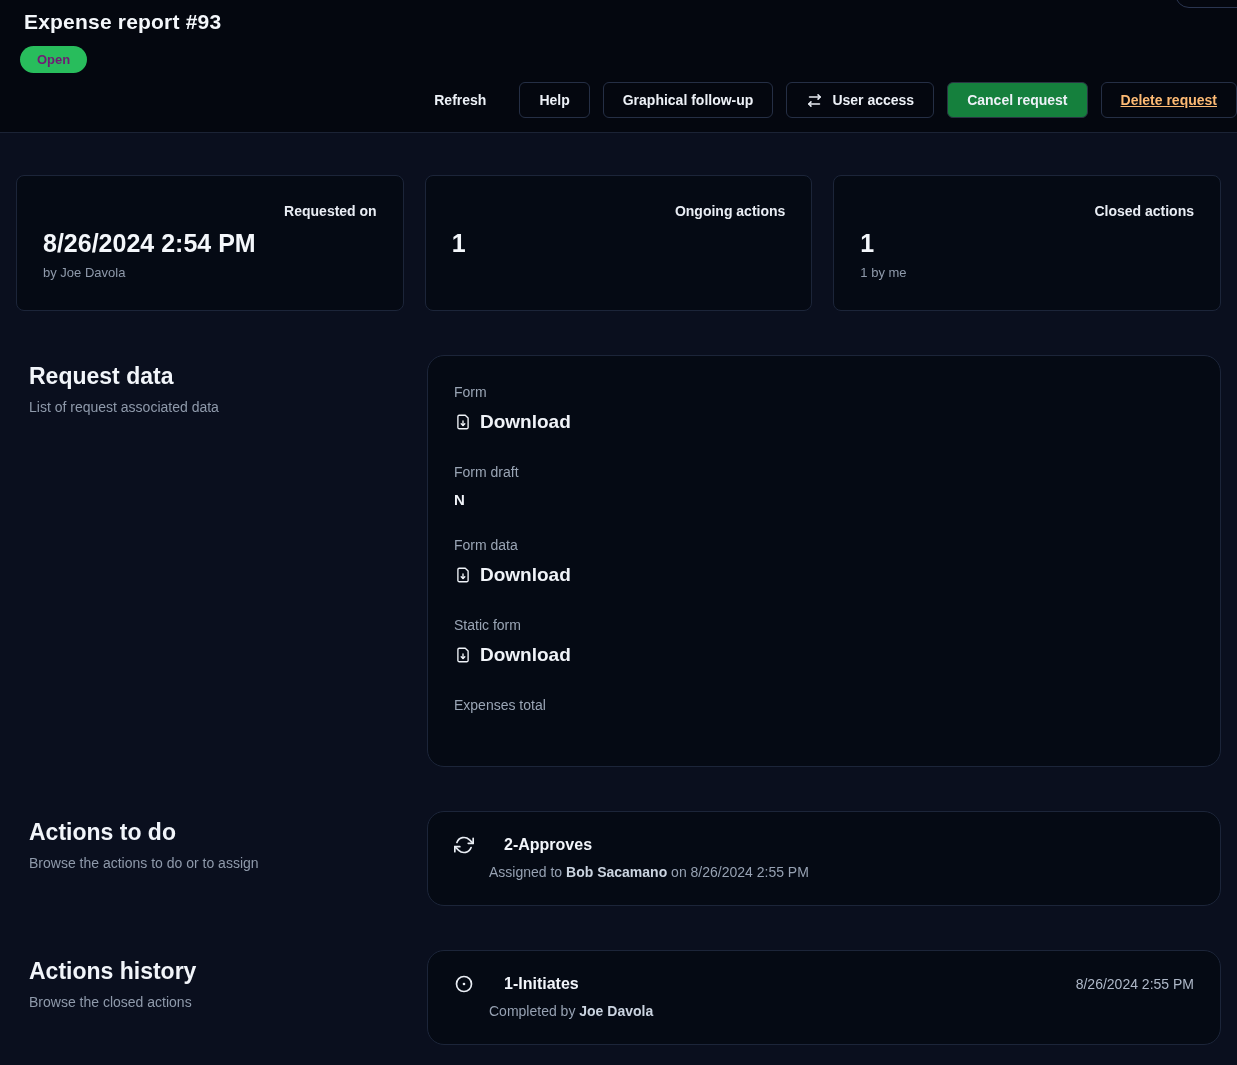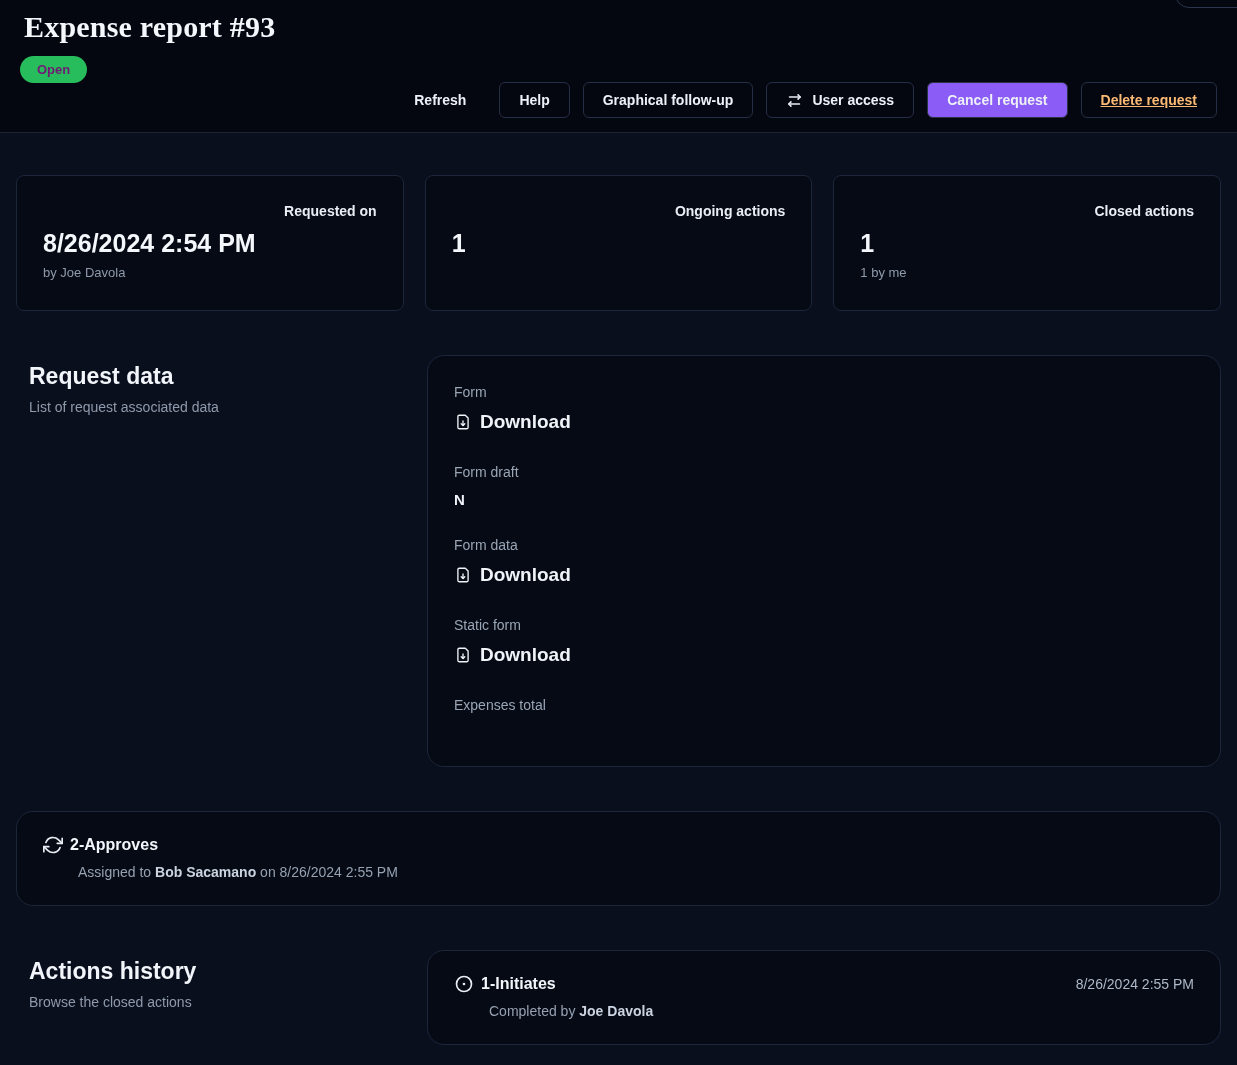--- a/index.html
+++ b/index.html
@@ -10,38 +10,38 @@
     color:#eef2f7;
   }
   .page { position:relative; width:1237px; height:1065px; }
 
   
   .header {
     position:relative; height:133px; background:#04070f;
     border-bottom:1px solid #1b2335; padding:10px 16px 0 24px;
     overflow:hidden;
   }
-  .page-title { font-size:30px; font-weight:bold; letter-spacing:.2px; color:#f4f7fb;font-family:Liberation Serif, serif; }
+  .page-title { font-size:21px; font-weight:bold; letter-spacing:.2px; color:#f4f7fb; }
   .status-badge {
     display:inline-block; margin:12px 0 0 -4px; padding:6px 17px;
     background:#28bd5c; color:#701a75; font-size:13px; font-weight:bold;
     border-radius:999px;
   }
   .toolbar {
-    position:absolute; right:20px; top:82px;
+    position:absolute; right:0; top:82px;
     display:flex; align-items:center; gap:13px;
   }
   .btn {
     height:36px; display:inline-flex; align-items:center; gap:9px;
     padding:16px 19px; border-radius:6px; font-size:14px; font-weight:bold;
     color:#edf1f7; background:transparent; border:1px solid #252f45;
     cursor:pointer; white-space:nowrap;
   }
   .btn-text { border:none; padding:0 6px; margin-right:14px; }
-  .btn-filled { background:#8b5cf6; border:1px solid #2a3342; }
+  .btn-filled { background:#15803d; border:1px solid #2a3342; }
   .btn-danger { color:#fdba74;text-decoration:underline; }
   .corner-peek {
     position:absolute; top:-28px; right:-30px; width:92px; height:36px;
     border:1px solid #2a3550; border-radius:14px; background:transparent;
   }
 
   
   .main { padding:0 16px; }
   .stats-row { display:flex; gap:21px; margin-top:42px; }
   .stat-card {
@@ -67,21 +67,21 @@
   .field-label { font-size:14px; color:#9aa5b5; margin-bottom:11px; }
   .field-value { font-size:15px; font-weight:bold; color:#f0f3f8; }
   .download-link {
     display:inline-flex; align-items:center; gap:8px;
     font-size:19px; font-weight:bold; color:#f0f3f8;
     text-decoration:none; cursor:pointer;
   }
   .download-link svg { display:block; }
 
   .action-card { padding:23px 26px 24px 26px; min-height:95px; }
-  .action-head { display:flex; align-items:center; gap:7px; }
+  .action-head { display:flex; align-items:center; gap:30px; }
   .action-icon { color:#e9edf4; display:flex; align-items:center; }
   .action-title { font-size:16px; font-weight:bold; color:#f2f5fa; }
   .action-sub { margin:9px 0 0 35px; font-size:14px; color:#96a1b2; }
   .action-sub b { color:#cbd4e0; font-weight:bold; }
   .action-date { margin-left:auto; font-size:14px; color:#aeb8c8; font-weight:normal; }
 </style>
 </head>
 <body>
 
 <div class="page">
@@ -187,20 +187,24 @@
 
           <div class="field">
             <div class="field-label">Expenses total</div>
           </div>
 
         </div>
       </div>
     </div>
 
     <div class="section">
+      <div class="section-left">
+        <div class="section-title">Actions to do</div>
+        <div class="section-subtitle">Browse the actions to do or to assign</div>
+      </div>
       <div class="section-right">
         <div class="panel action-card">
           <div class="action-head">
             <span class="action-icon">
               <svg width="20" height="20" viewBox="0 0 24 24" fill="none" stroke="currentColor" stroke-width="2" stroke-linecap="round" stroke-linejoin="round">
                 <polyline points="23 4 23 10 17 10"></polyline>
                 <polyline points="1 20 1 14 7 14"></polyline>
                 <path d="M3.51 9a9 9 0 0 1 14.85-3.36L23 10"></path>
                 <path d="M1 14l4.64 4.36A9 9 0 0 0 20.49 15"></path>
               </svg>

